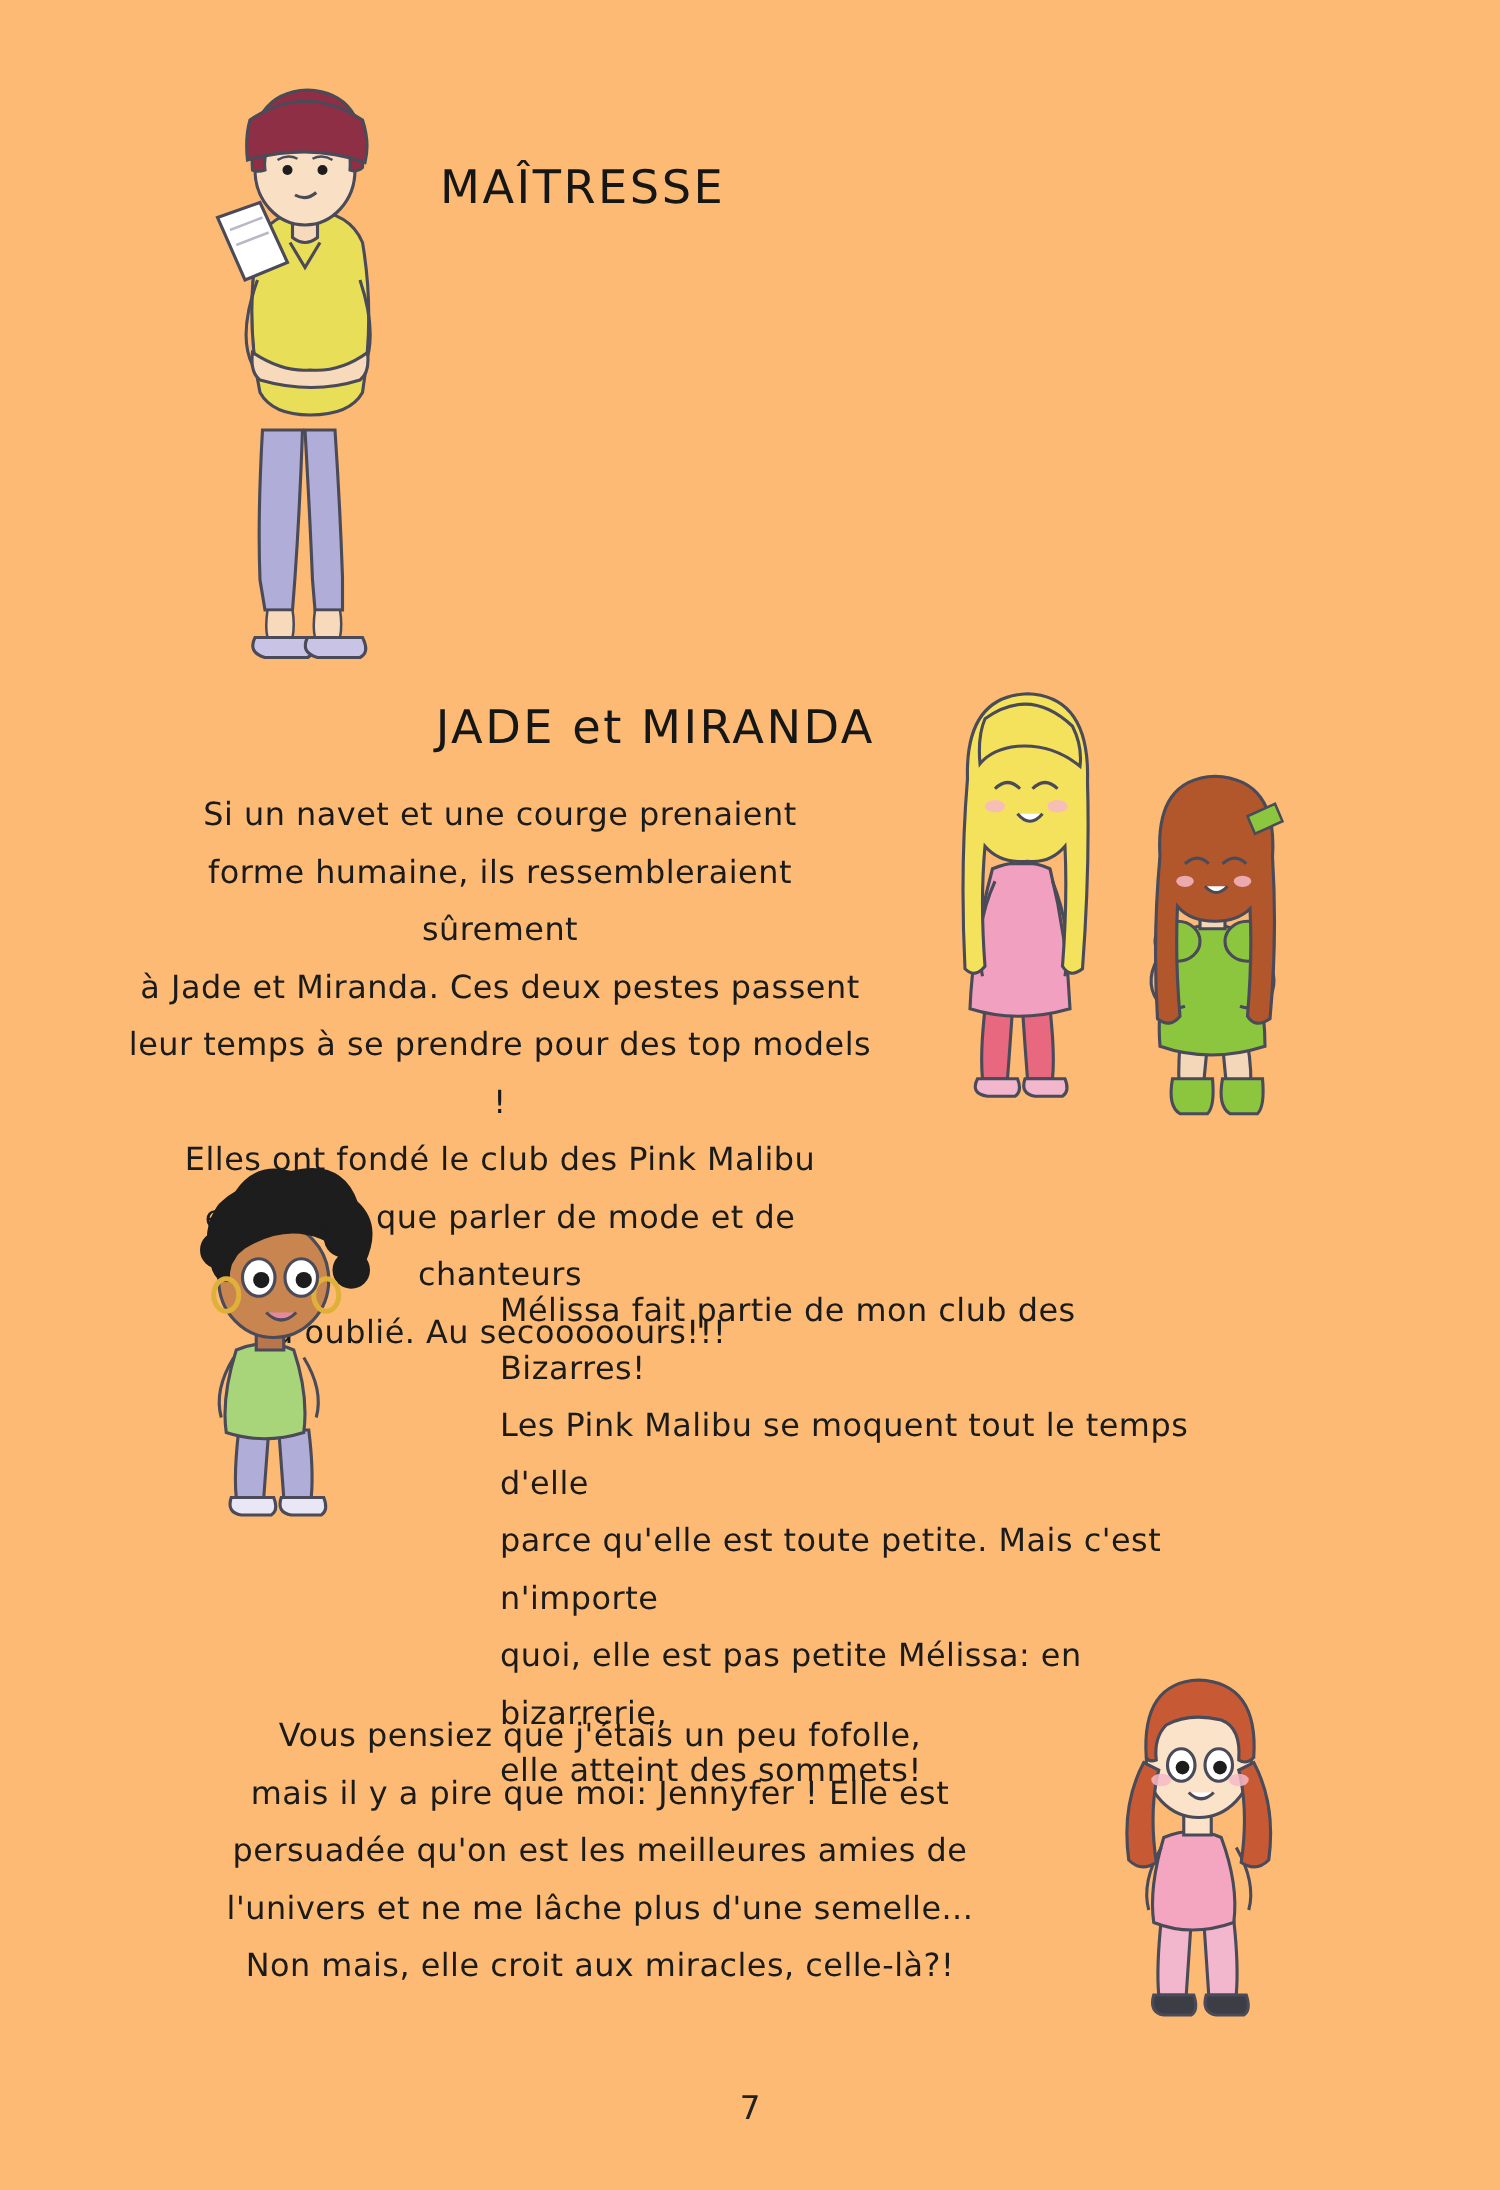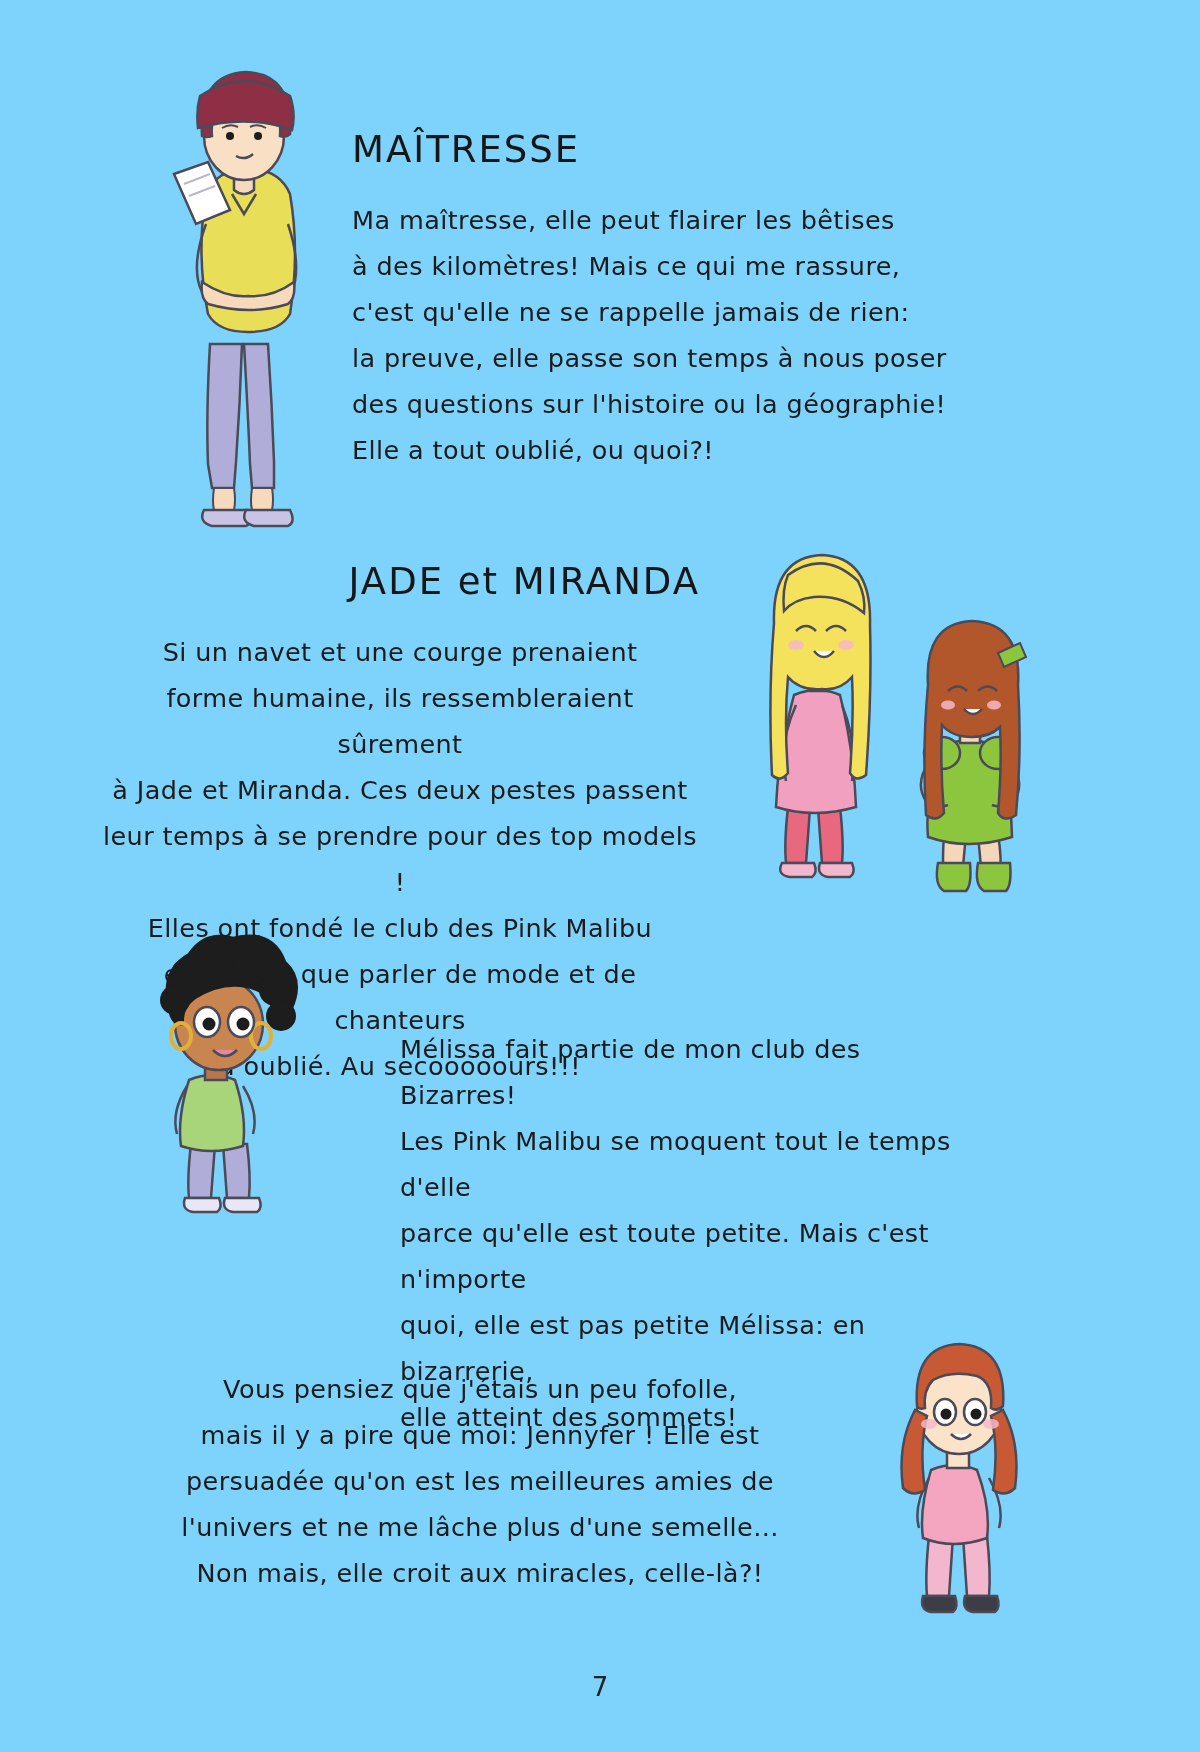--- a/index.html
+++ b/index.html
@@ -5,21 +5,21 @@
   html, body {
     margin: 0;
     padding: 0;
     background: #ffffff;
   }
   .page {
     position: relative;
     width: 1200px;
     height: 1752px;
     margin: 0 auto;
-    background: #7dd3fc;
+    background: #fdba74;
     overflow: hidden;
     font-family: "DejaVu Sans", sans-serif;
     color: #1b1b1b;
   }
 
   
   .heading {
     font-family: "DejaVu Sans", sans-serif;
     font-weight: 400;
     letter-spacing: 2px;
@@ -110,26 +110,20 @@
       <path d="M88 112 q9 5 17 -2" fill="none" stroke="#4a4a58" stroke-width="2.5"></path>
 
       <path d="M26 130 l34 -12 l22 48 l-34 14z" fill="#ffffff" stroke="#4a4a58" stroke-width="2.5"></path>
       <path d="M36 140 l26 -10" stroke="#b9b9c6" stroke-width="2"></path>
       <path d="M41 152 l26 -10" stroke="#b9b9c6" stroke-width="2"></path>
     </svg>
   </div>
 
   <section class="section" id="sec-maitresse">
     <h2 class="heading">MAÎTRESSE</h2>
-    <p class="body-text">Ma maîtresse, elle peut flairer les bêtises
-à des kilomètres! Mais ce qui me rassure,
-c'est qu'elle ne se rappelle jamais de rien:
-la preuve, elle passe son temps à nous poser
-des questions sur l'histoire ou la géographie!
-Elle a tout oublié, ou quoi?!</p>
   </section>
 
   <section class="section" id="sec-jade">
     <h2 class="heading">JADE et MIRANDA</h2>
     <p class="body-text">Si un navet et une courge prenaient
 forme humaine, ils ressembleraient sûrement
 à Jade et Miranda. Ces deux pestes passent
 leur temps à se prendre pour des top models !
 Elles ont fondé le club des Pink Malibu
 et ne font que parler de mode et de chanteurs

